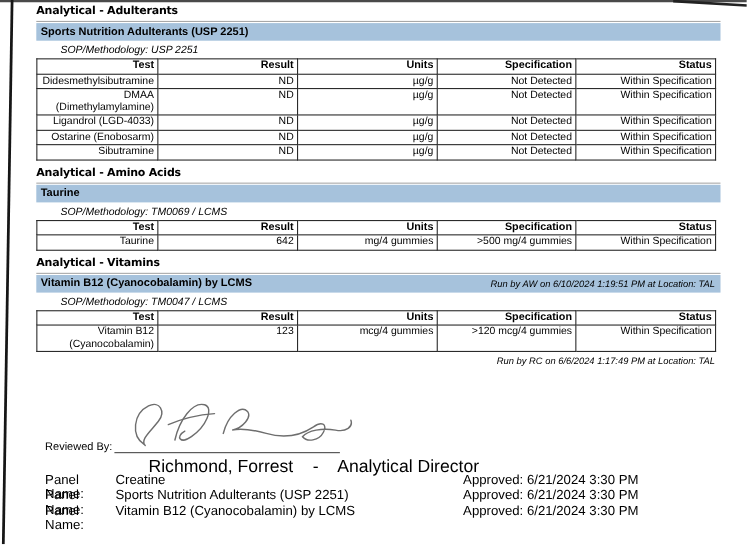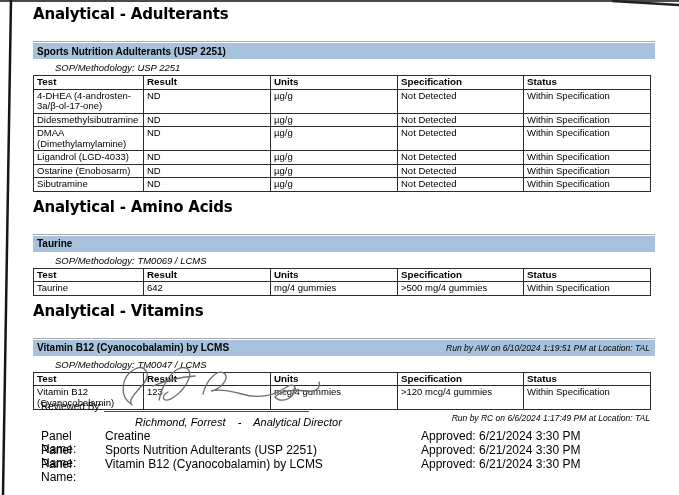--- a/index.html
+++ b/index.html
@@ -10,56 +10,56 @@
     background: #ffffff;
     overflow: hidden;
     font-family: "Liberation Sans", sans-serif;
     color: #000;
   }
   .scan-artifacts { position:absolute; left:0; top:0; width:679px; height:495px; pointer-events:none; z-index:5; }
   .content { position:absolute; left:33px; top:3px; width:622px; }
 
   h1.sec-h {
     font-family: "DejaVu Sans", sans-serif;
-    font-size: 15px; font-weight: bold; letter-spacing: -0.2px;
-    margin: 0 0 1px 0; padding: 2px 0 18px 0;
+    font-size: 10px; font-weight: bold; letter-spacing: -0.2px;
+    margin: 0 0 1px 0; padding: 2px 0 3px 0;
     border-bottom: 1px solid #a8a8a8;
   }
   .banner {
     display: flex; justify-content: space-between; align-items: center;
     background: #a6c2dc;
     padding: 2px 5px 2px 4px;
     height: 16px;
   }
   .banner-title { font-weight: bold; font-size: 10px; }
   .banner-run { font-style: italic; font-size: 8.5px; white-space: nowrap; }
   .sop { font-style: italic; font-size: 9.5px; margin: 3px 0 2px 22px; }
 
   table.rt {
     border-collapse: collapse; table-layout: fixed;
     width: 617px; font-size: 9.5px;
   }
   table.rt th, table.rt td {
     border: 1px solid #2b2b2b;
     padding: 1px 3px; vertical-align: top;
-    text-align: left; line-height: 10.5px;
+    text-align: right; line-height: 10.5px;
     overflow: hidden;
   }
   table.rt th { font-weight: bold; font-size: 9.8px; }
 
   .run-footer {
     width: 617px; text-align: right;
     font-style: italic; font-size: 8.5px; margin-top: 3px;
   }
 
   .footer-area { position:absolute; left:33px; top:362px; width:622px; height:130px; }
   .sig-svg { position:absolute; left:68px; top:0; }
   .reviewed-row { position:absolute; left:8px; top:38px; display:flex; align-items:flex-end; font-size:10px; }
   .sig-underline { display:inline-block; width:205px; height:12px; border-bottom:1.5px solid #4a4a4a; margin-left:2px; }
-  .reviewer-line { position:absolute; left:102px; top:54px; font-size:11px; white-space:pre;font-style:italic; }
+  .reviewer-line { position:absolute; left:102px; top:54px; font-size:16px; white-space:pre; }
   .panel-rows { position:absolute; left:8px; top:68px; width:600px; }
   .panel-row { display:grid; grid-template-columns: 64px 316px 58px 1fr; height:14px; font-size:12px; line-height:13px; }
 </style>
 </head>
 <body>
 
 <div class="page">
 
   <div class="content">
 
@@ -80,27 +80,20 @@
         <thead>
           <tr>
             <th>Test</th>
             <th>Result</th>
             <th>Units</th>
             <th>Specification</th>
             <th>Status</th>
           </tr>
         </thead>
         <tbody>
-          <tr>
-            <td>4-DHEA (4-androsten-3a/β-ol-17-one)</td>
-            <td>ND</td>
-            <td>µg/g</td>
-            <td>Not Detected</td>
-            <td>Within Specification</td>
-          </tr>
           <tr>
             <td>Didesmethylsibutramine</td>
             <td>ND</td>
             <td>µg/g</td>
             <td>Not Detected</td>
             <td>Within Specification</td>
           </tr>
           <tr>
             <td>DMAA (Dimethylamylamine)</td>
             <td>ND</td>

